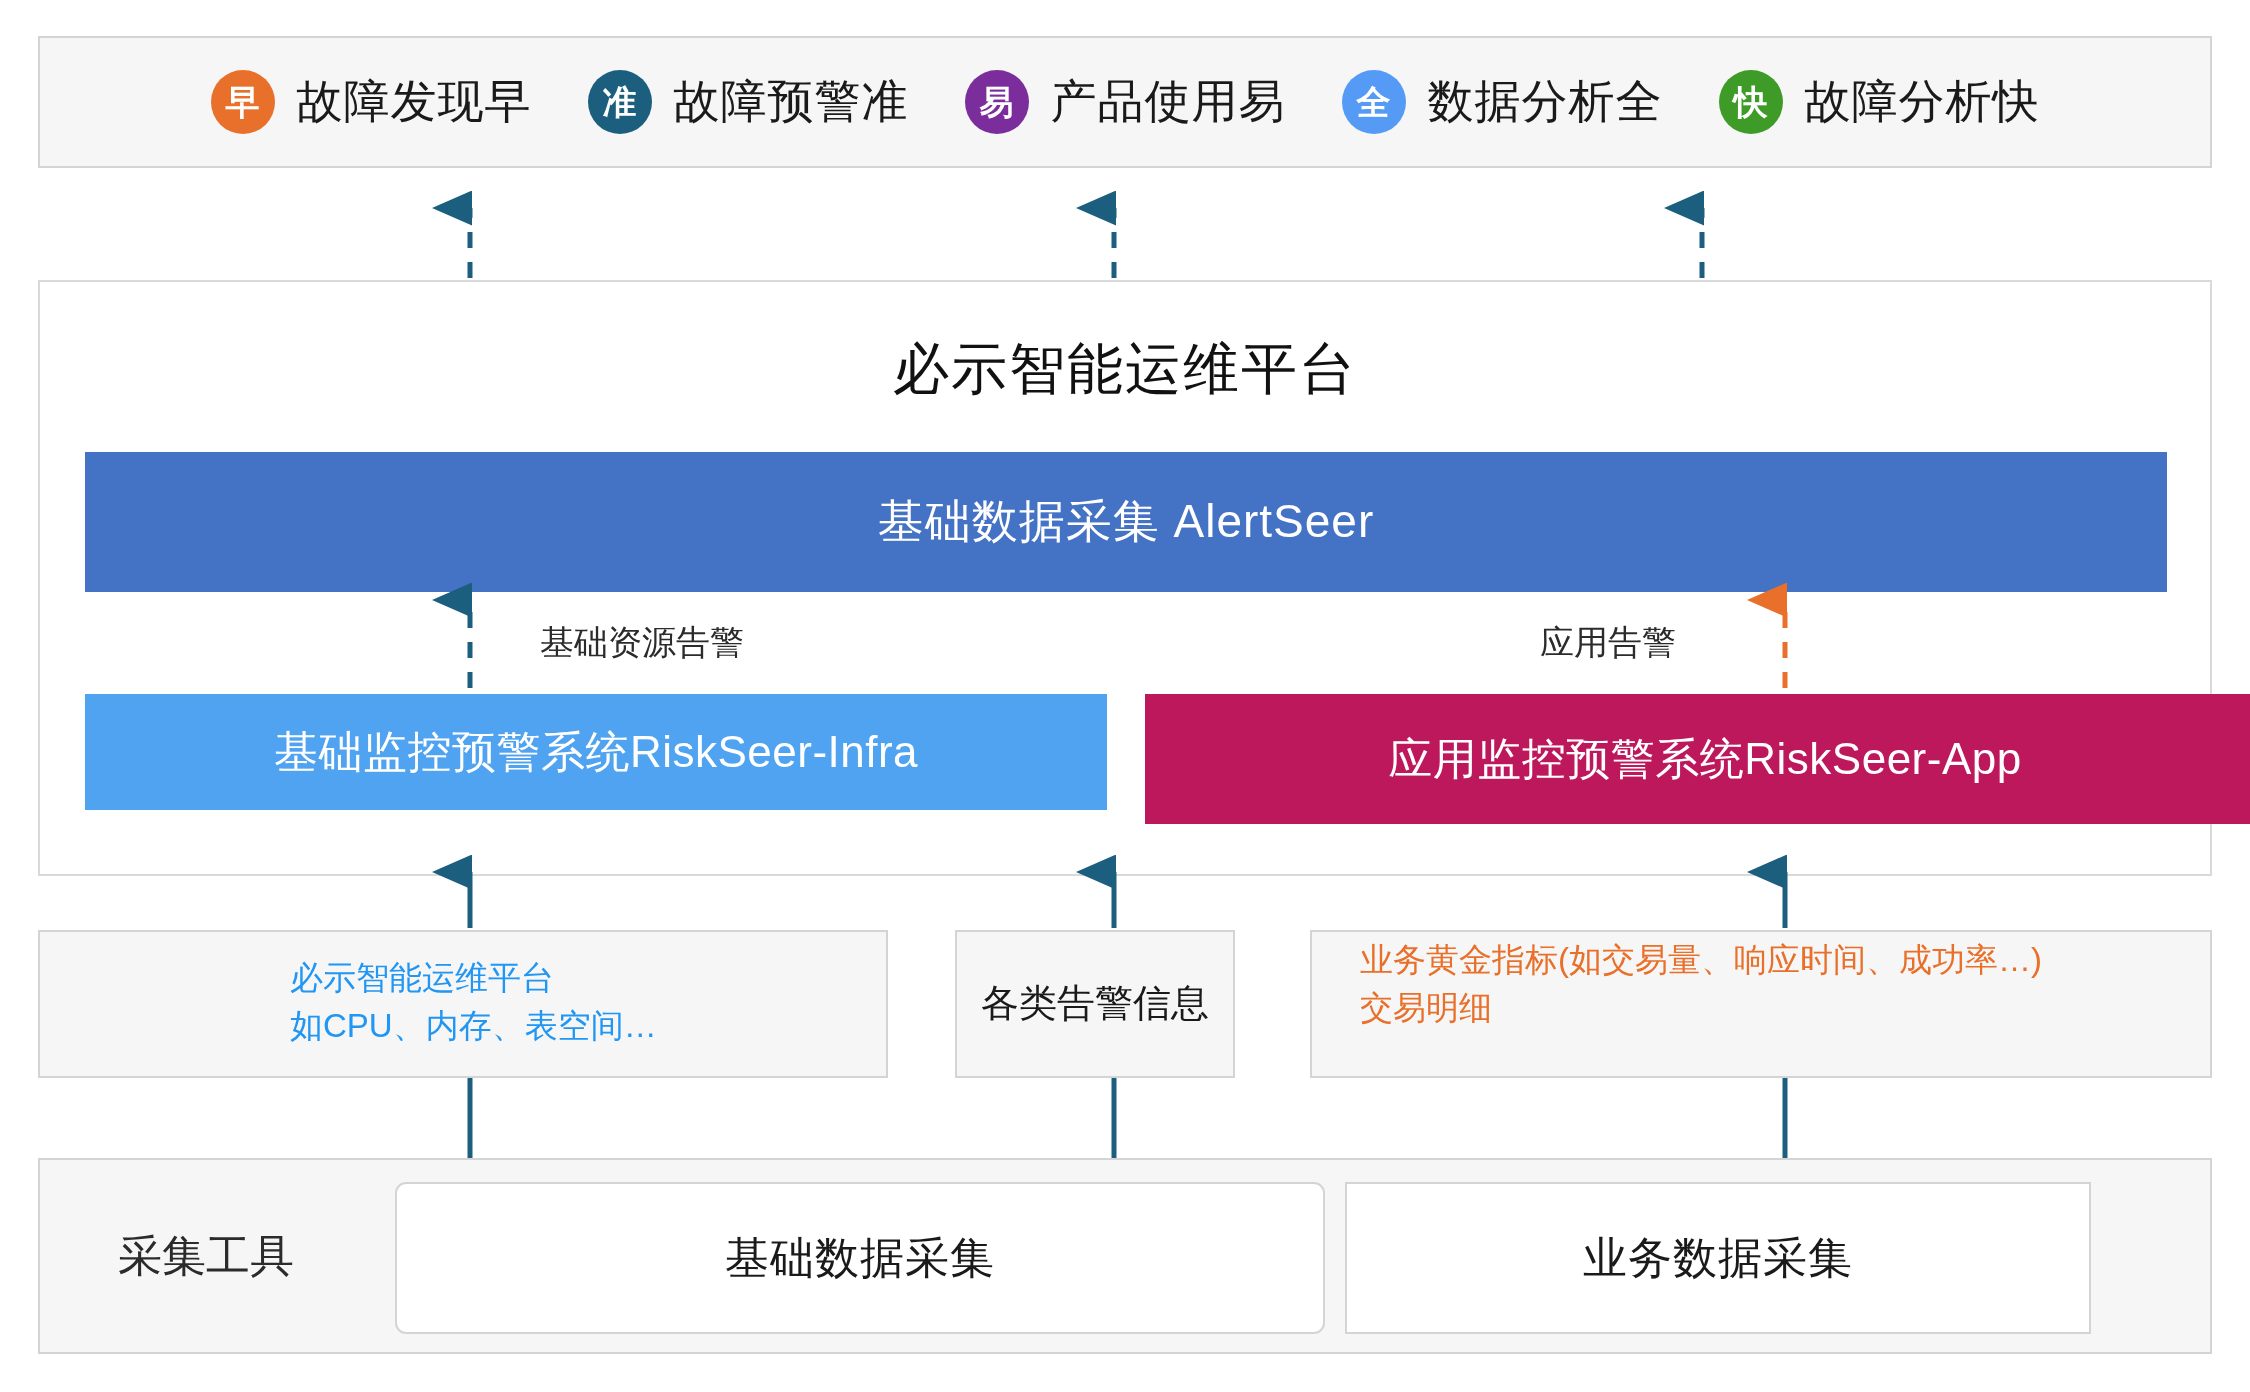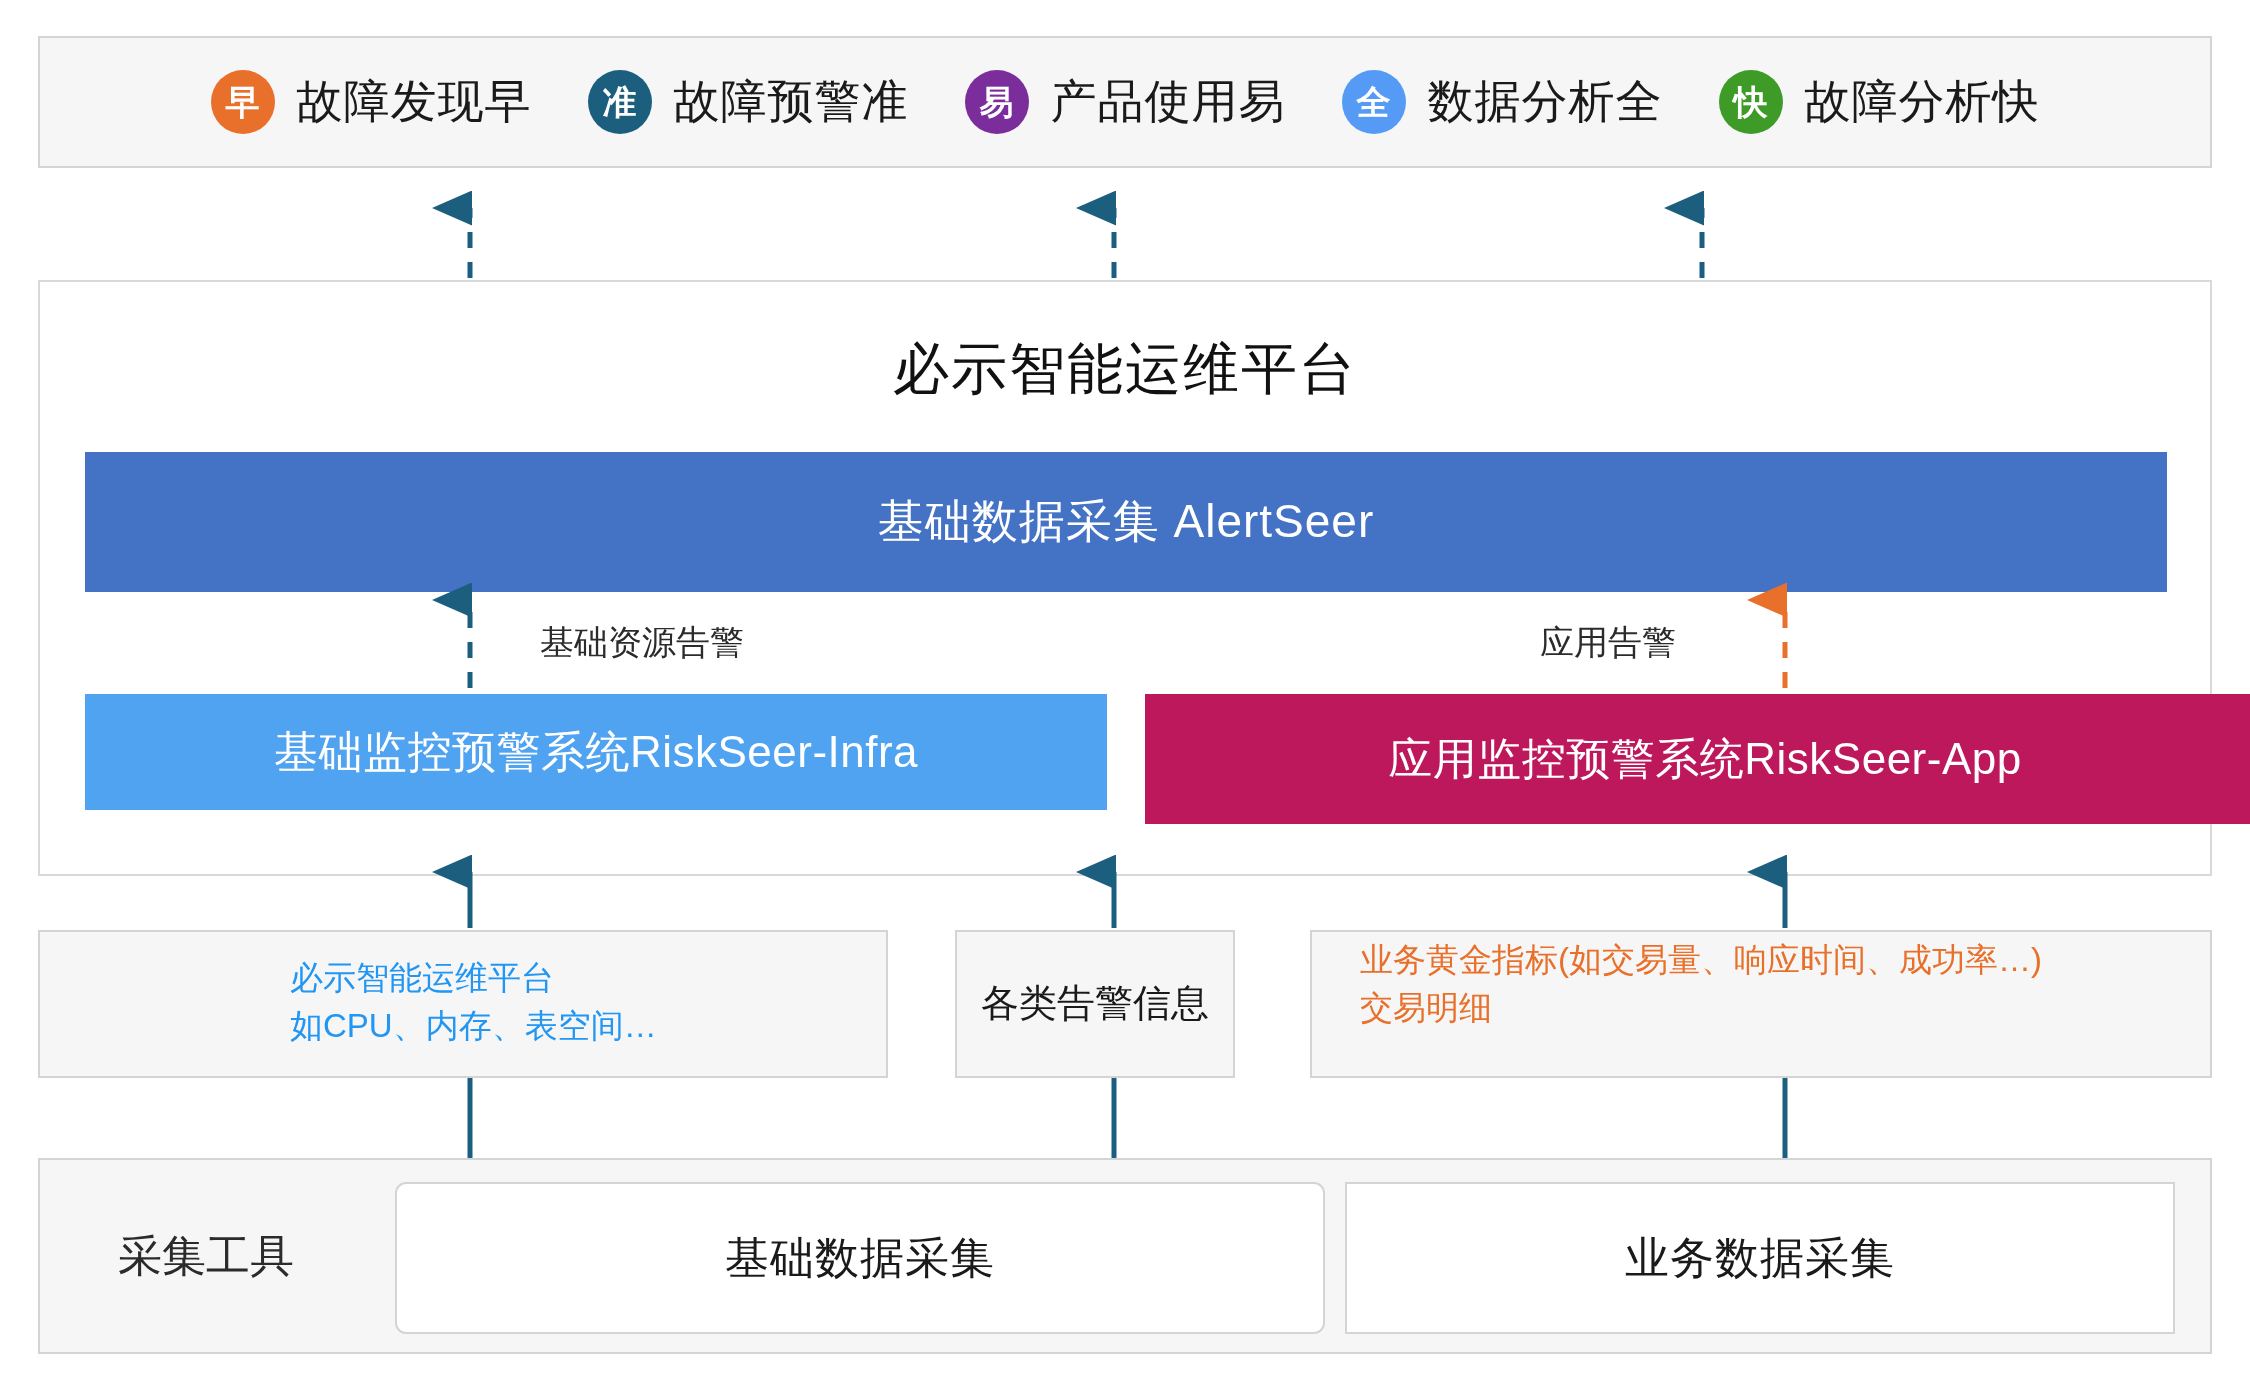--- a/index.html
+++ b/index.html
@@ -195,21 +195,21 @@
     background: #ffffff;
     border: 2px solid #d4d4d4;
     display: flex;
     align-items: center;
     justify-content: center;
     font-size: 44px;
     color: #1a1a1a;
     letter-spacing: 1px;
   }
   #base-collect-box { left: 355px;  width: 930px; border-radius: 11px; }
-  #biz-collect-box  { left: 1305px; width: 830px; font-family: Liberation Serif, serif; }
+  #biz-collect-box  { left: 1305px; width: 746px; font-family: Liberation Serif, serif; }
 
   
   #arrow-layer {
     position: absolute;
     left: 0; top: 0;
     width: 2250px;
     height: 1392px;
     pointer-events: none;
   }
 </style>

